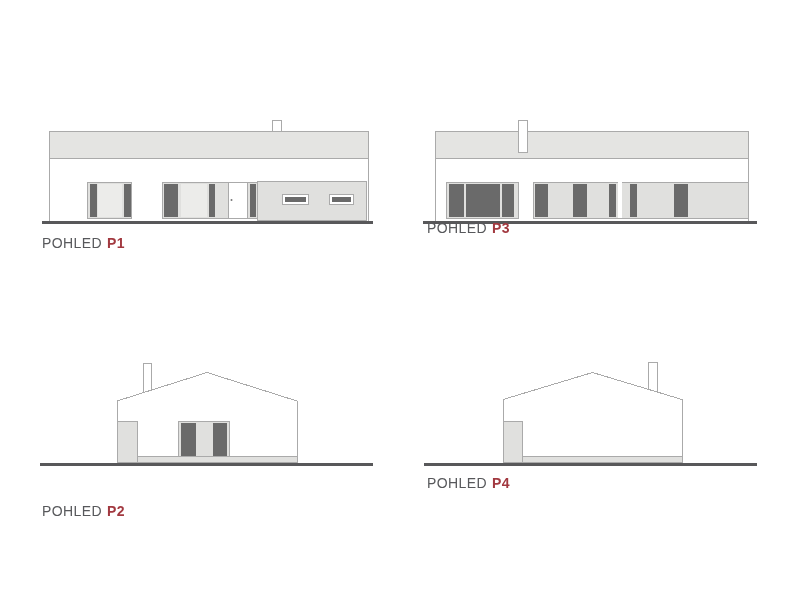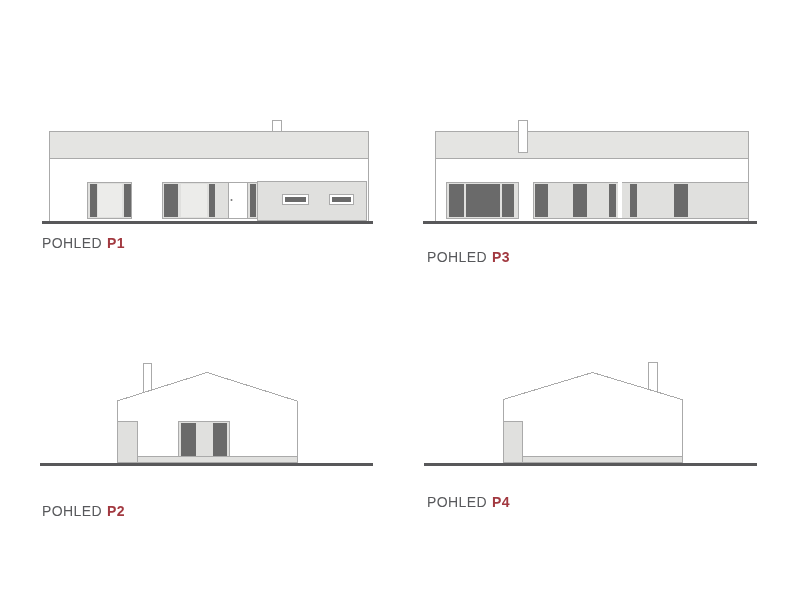--- a/index.html
+++ b/index.html
@@ -137,25 +137,25 @@
       <rect class="light" x="503" y="421" width="19.5" height="41.5"></rect>
 
       <line class="ground" x1="424" y1="464" x2="757" y2="464"></line>
     </g>
   </svg>
 
   <div class="caption" style="left:42px;top:235px">
     <span>POHLED</span><span class="code">P1</span>
   </div>
 
-  <div class="caption" style="left:427px;top:249px">
+  <div class="caption" style="left:427px;top:220px">
     <span>POHLED</span><span class="code">P3</span>
   </div>
 
   <div class="caption" style="left:42px;top:503px">
     <span>POHLED</span><span class="code">P2</span>
   </div>
 
-  <div class="caption" style="left:427px;top:494px">
+  <div class="caption" style="left:427px;top:475px">
     <span>POHLED</span><span class="code">P4</span>
   </div>
 
 </div>
 
 </body></html>

